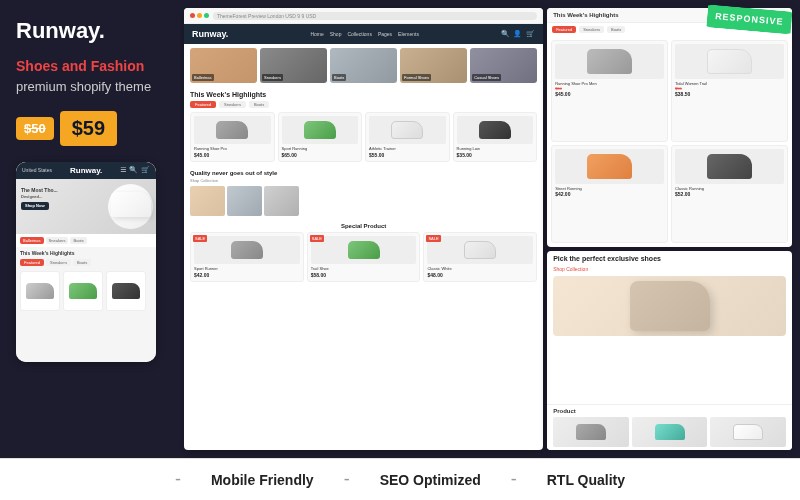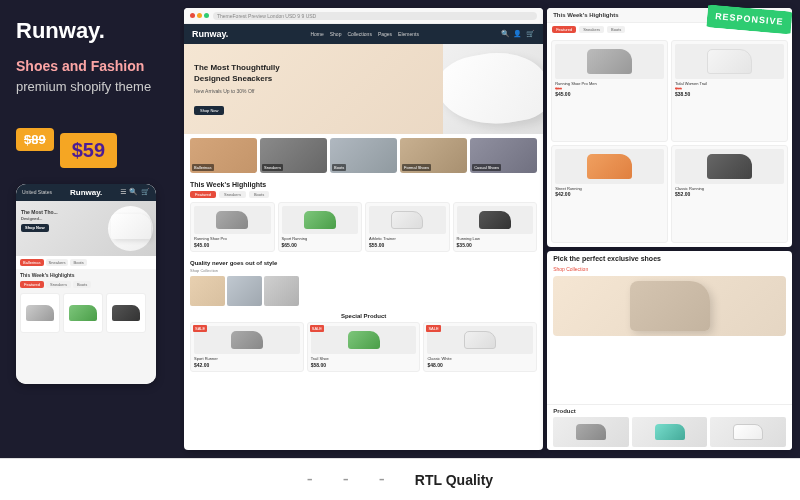--- a/index.html
+++ b/index.html
@@ -49,21 +49,21 @@
     }
 
     .tagline {
       font-size: 13px;
       color: #ccc;
       line-height: 1.5;
       font-weight: 500;
     }
 
     .tagline strong {
-      color: #fca5a5;
+      color: #ef4444;
       font-size: 14px;
     }
 
     
     .price-badge {
       display: flex;
       align-items: center;
       gap: 6px;
       margin-top: 2px;
     }
@@ -73,26 +73,25 @@
       color: white;
       padding: 4px 8px;
       border-radius: 4px;
       font-size: 13px;
       font-weight: bold;
       text-decoration: line-through;
     }
 
     .new-price {
       background: #f5a623;
-      color: #4c1d95;
+      color: #0f172a;
       padding: 6px 12px;
       border-radius: 4px;
       font-size: 20px;
       font-weight: bold;
-      margin-top: 22px;
     }
 
     
     .platform-icons {
       display: flex;
       gap: 6px;
       align-items: center;
       margin-top: 4px;
     }
 
@@ -710,21 +709,21 @@
     <div class="left-panel">
 
       <div class="brand-title">Runway.</div>
 
       <div class="tagline">
         <strong>Shoes and Fashion</strong><br>
         <span>premium shopify theme</span>
       </div>
 
       <div class="price-badge">
-        <div class="old-price">$89</div>
+        <div class="old-price">$50</div>
         <div class="new-price">$59</div>
       </div>
 
 
       <div class="mobile-preview">
         <div class="mobile-preview-inner">
           <div class="mobile-header">
             <span style="font-size:5px;color:#ccc;">United States</span>
             <div class="mobile-logo">Runway.</div>
             <div class="mobile-icons">
@@ -794,30 +793,20 @@
             <span class="d-nav-link">Pages</span>
             <span class="d-nav-link">Elements</span>
           </div>
           <div class="d-nav-icons">
             <span class="d-nav-icon">🔍</span>
             <span class="d-nav-icon">👤</span>
             <span class="d-nav-icon">🛒</span>
           </div>
         </div>
 
-        <div class="desktop-hero">
-          <div class="hero-left">
-            <div class="hero-title">The Most Thoughtfully<br>Designed Sneackers</div>
-            <div class="hero-subtitle">New Arrivals Up to 30% Off</div>
-            <div class="hero-btn">Shop Now</div>
-          </div>
-          <div class="hero-image">
-            <div class="hero-shoe-img"></div>
-          </div>
-        </div>
 
         <div class="category-strip">
           <div class="category-item cat1">
             <div style="width:100%;height:100%;display:flex;align-items:flex-end;padding:2px;">
               <span class="cat-label">Ballerinas</span>
             </div>
           </div>
           <div class="category-item cat2">
             <div style="width:100%;height:100%;display:flex;align-items:flex-end;padding:2px;">
               <span class="cat-label">Sneakers</span>
@@ -994,20 +983,26 @@
     </div>
 
   </div>
 
   <div class="responsive-badge">
     <div>RESPONSIVE</div>
   </div>
 
   <div class="bottom-bar">
     <div class="feature-separator">-</div>
+    <div class="bottom-feature">
+      <span class="feature-text">Mobile Friendly</span>
+    </div>
     <div class="feature-separator">-</div>
+    <div class="bottom-feature">
+      <span class="feature-text">SEO Optimized</span>
+    </div>
     <div class="feature-separator">-</div>
     <div class="bottom-feature">
       <span class="feature-text">RTL Quality</span>
     </div>
   </div>
 
 </div>
 
 </body></html>

